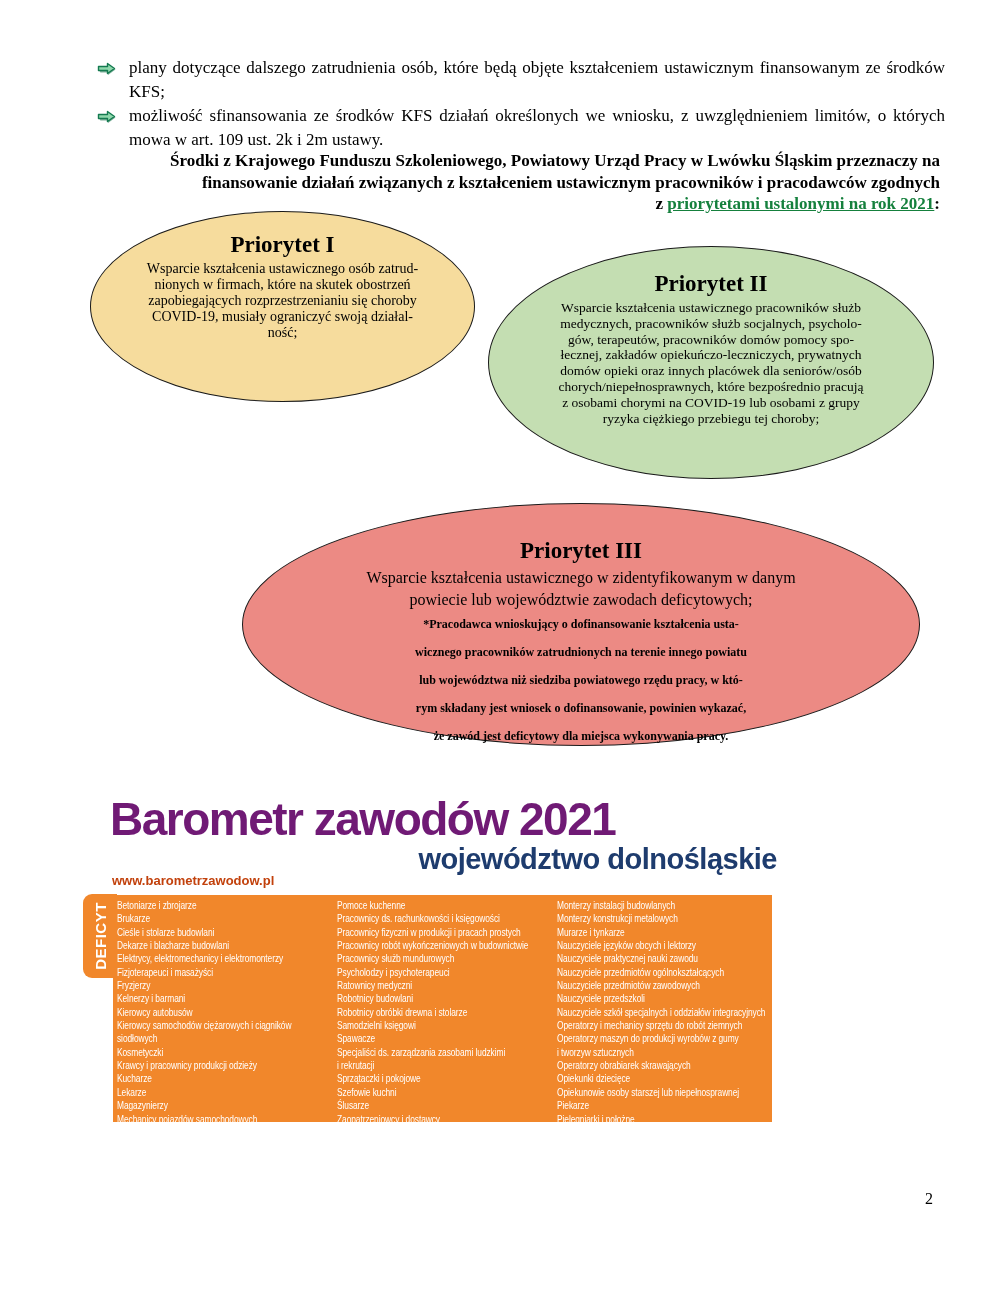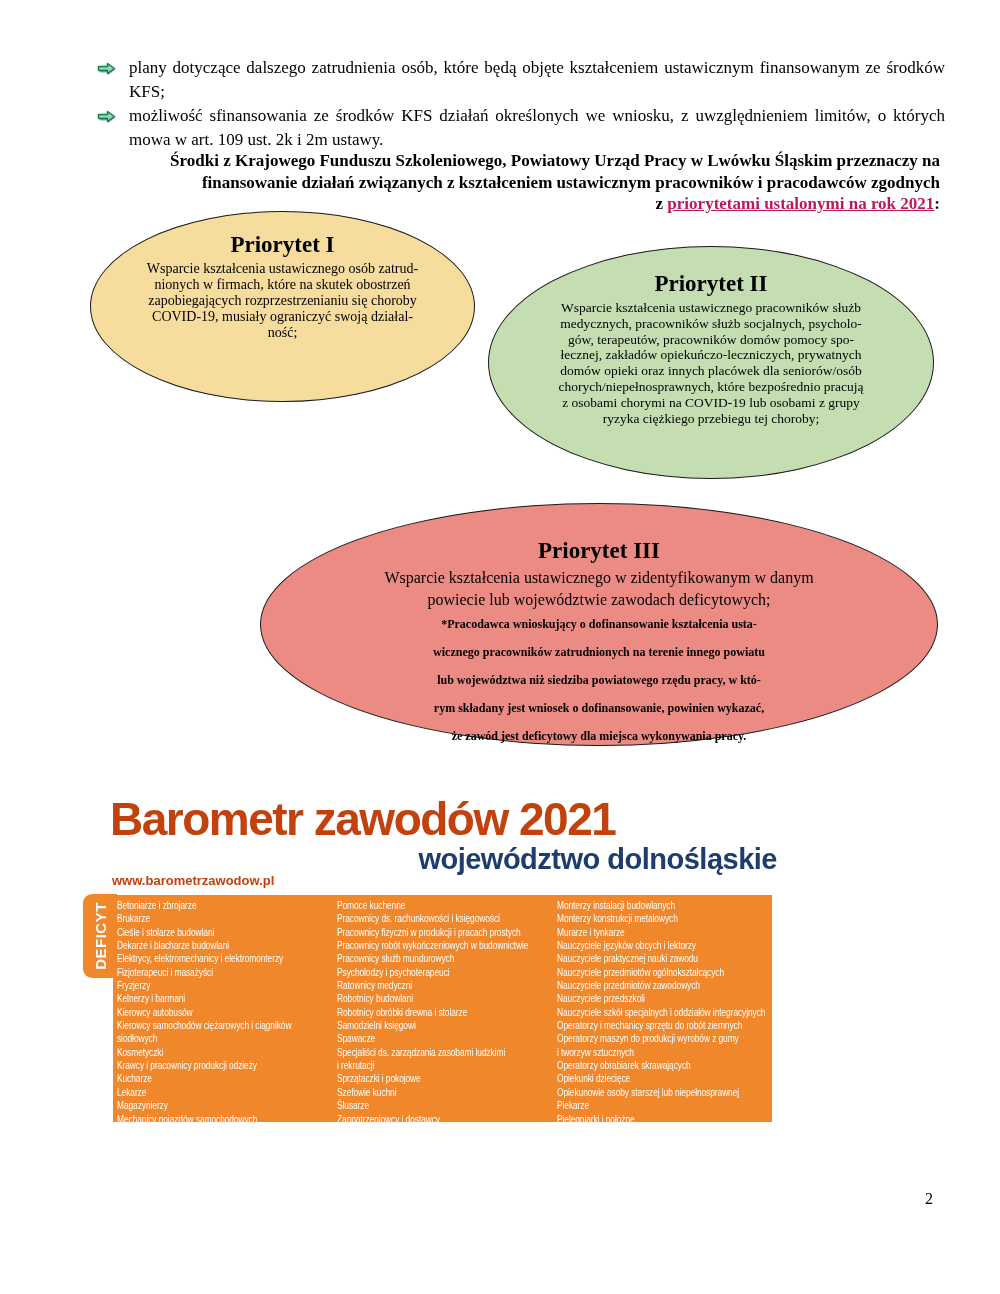--- a/index.html
+++ b/index.html
@@ -11,42 +11,42 @@
 
   
   .bullets { position:absolute; left:97px; top:56px; width:848px; }
   .bullet { position:relative; padding-left:32px; text-align:justify; font-size:17px; line-height:23.5px; }
   .bullet + .bullet { margin-top:1px; }
   .arrow-icon { position:absolute; left:0; top:4px; width:20px; height:16px; }
 
   
   .intro { position:absolute; left:60px; top:150px; width:880px; text-align:right;
            font-weight:bold; font-size:17px; line-height:21.7px; }
-  .link-red { color:#be185d; text-decoration:underline; cursor:pointer; }
+  .link-red { color:#15803d; text-decoration:underline; cursor:pointer; }
 
   
   .ellipse { position:absolute; border:1.5px solid #1a1a1a; border-radius:50%;
              text-align:center; box-sizing:border-box; }
   .e1 { left:90px;  top:211px; width:385px; height:191px; background:#F6DC9D; }
   .e2 { left:488px; top:246px; width:446px; height:233px; background:#C4DEB2; }
-  .e3 { left:260px; top:503px; width:678px; height:243px; background:#EC8A84; }
+  .e3 { left:242px; top:503px; width:678px; height:243px; background:#EC8A84; }
   .e-title { font-weight:bold; font-size:23px; line-height:26px; }
   .e1 .e-title { margin-top:20px; }
   .e2 .e-title { margin-top:24px; }
   .e3 .e-title { margin-top:34px; }
   .e-text { white-space:pre-line; margin-top:3px; }
   .e1 .e-text { font-size:14px;   line-height:16px; }
   .e2 .e-text { font-size:13.5px; line-height:15.8px; }
   .e3 .e-text { font-size:16px;   line-height:21.5px; }
   .e-text-bold { white-space:pre-line; font-weight:bold; font-size:12px; line-height:28px; }
 
   
   .sans { font-family:"Liberation Sans","DejaVu Sans",sans-serif; }
   .barometr-title  { position:absolute; left:110px; top:792px; font-weight:bold; font-size:46px;
-                     letter-spacing:-1.5px; color:#c2410c; }
+                     letter-spacing:-1.5px; color:#701a75; }
   .barometr-region { position:absolute; left:110px; top:843px; width:667px; text-align:right;
                      font-weight:bold; font-size:29px; letter-spacing:-0.5px; color:#1E3C6E; }
   .barometr-url    { position:absolute; left:112px; top:873px; font-weight:bold; font-size:13px; color:#c2410c; }
 
   .deficyt-table { position:absolute; left:113px; top:895px; width:659px; height:227px;
                    background:#F1872B; display:flex; }
   .deficyt-tab   { position:absolute; left:83px; top:894px; width:34px; height:84px;
                    background:#F1872B; border-radius:9px 0 0 9px; }
   .deficyt-label { position:absolute; left:50%; top:50%;
                    transform:translate(-50%,-50%) rotate(-90deg);

